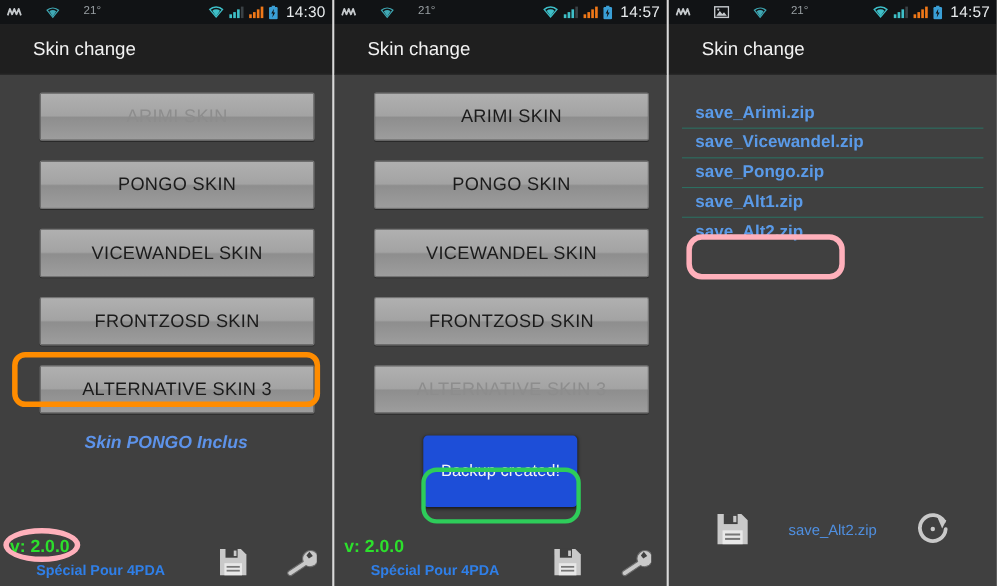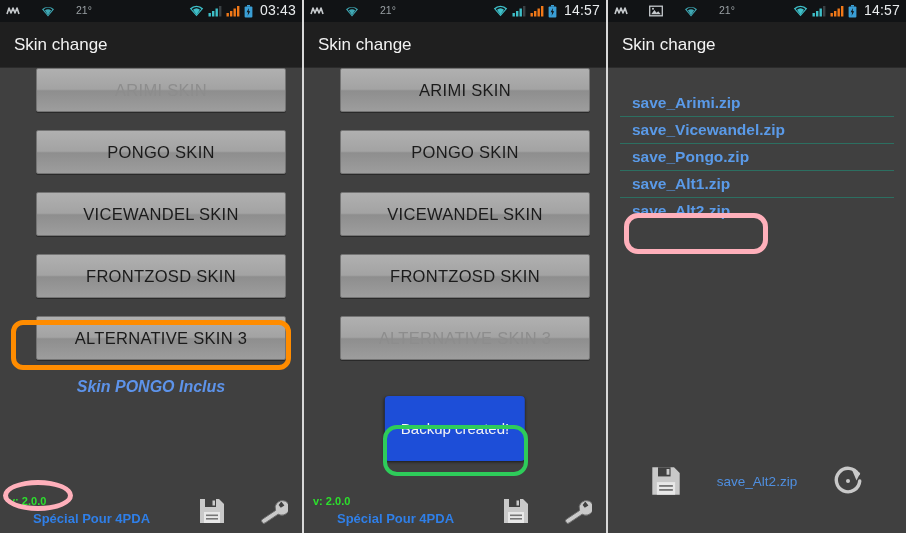--- a/index.html
+++ b/index.html
@@ -43,33 +43,33 @@
   }
   .sb-temp { font-size: 10.5px; color: #9aa0a4; position: relative; top: -1px; }
   .icn { display: inline-flex; align-items: center; }
 
   
   .titlebar {
     height: 46px;
     background: #1f1f1f;
     display: flex;
     align-items: center;
-    padding-left: 14px;
+    padding-left: 30px;
     border-bottom: 1px solid #2b2b2b;
   }
   .titlebar .title {
     color: #f2f2f2;
     font-size: 17px;
     font-weight: 400;
   }
 
   
   .content { position: relative; height: 465px; }
 
-  .btn-list { padding: 0 16px 0 16px; margin-left: 20px; }
+  .btn-list { padding: 16px 16px 0 16px; margin-left: 20px; }
   .skin-btn {
     position: relative;
     height: 44px;
     margin-bottom: 18px;
     border: 1px solid #747474;
     border-radius: 2px;
     background: linear-gradient(to bottom, #b0b0b0 0%, #a3a3a3 48%, #8e8e8e 52%, #9d9d9d 100%);
     display: flex; align-items: center; justify-content: center;
     font-size: 16.5px;
     letter-spacing: .3px;
@@ -88,21 +88,21 @@
   }
 
   
   .footer {
     position: absolute;
     left: 0; right: 0; bottom: 0;
     height: 62px;
   }
   .ver {
     position: absolute; left: 9px; bottom: 26px;
-    color: #2ce02c; font-size: 11px; font-weight: bold;
+    color: #2ce02c; font-size: 16px; font-weight: bold;
   }
   .special {
     position: absolute; left: 9px; bottom: 7px;
     color: #2f7fe8; font-size: 13px; font-weight: bold; margin-left: 24px;
   }
   .footer-icons {
     position: absolute; right: 14px; bottom: 8px;
     display: flex; align-items: flex-end; gap: 32px;
   }
 
@@ -212,21 +212,21 @@
               <rect x="11" y="1" width="2.4" height="10.5" fill="#f07818"></rect>
             </svg>
         </span>
         <span class="icn">
           <svg width="9" height="13" viewBox="0 0 9 13">
               <rect x="3" y="0" width="3" height="1.6" fill="#3a9fd6"></rect>
               <rect x="0.6" y="1.4" width="7.8" height="11.2" rx="1" fill="#3a9fd6"></rect>
               <path d="M5 3 L2.6 7.2 L4.2 7.2 L3.6 10.8 L6.2 6.3 L4.6 6.3 Z" fill="#111315"></path>
             </svg>
         </span>
-        <span class="sb-time">03:43</span>
+        <span class="sb-time">14:30</span>
       </div>
     </div>
 
     <div class="titlebar">
       <span class="title">Skin change</span>
     </div>
 
     <div class="content">
       <div class="btn-list">
         <div class="skin-btn disabled">

